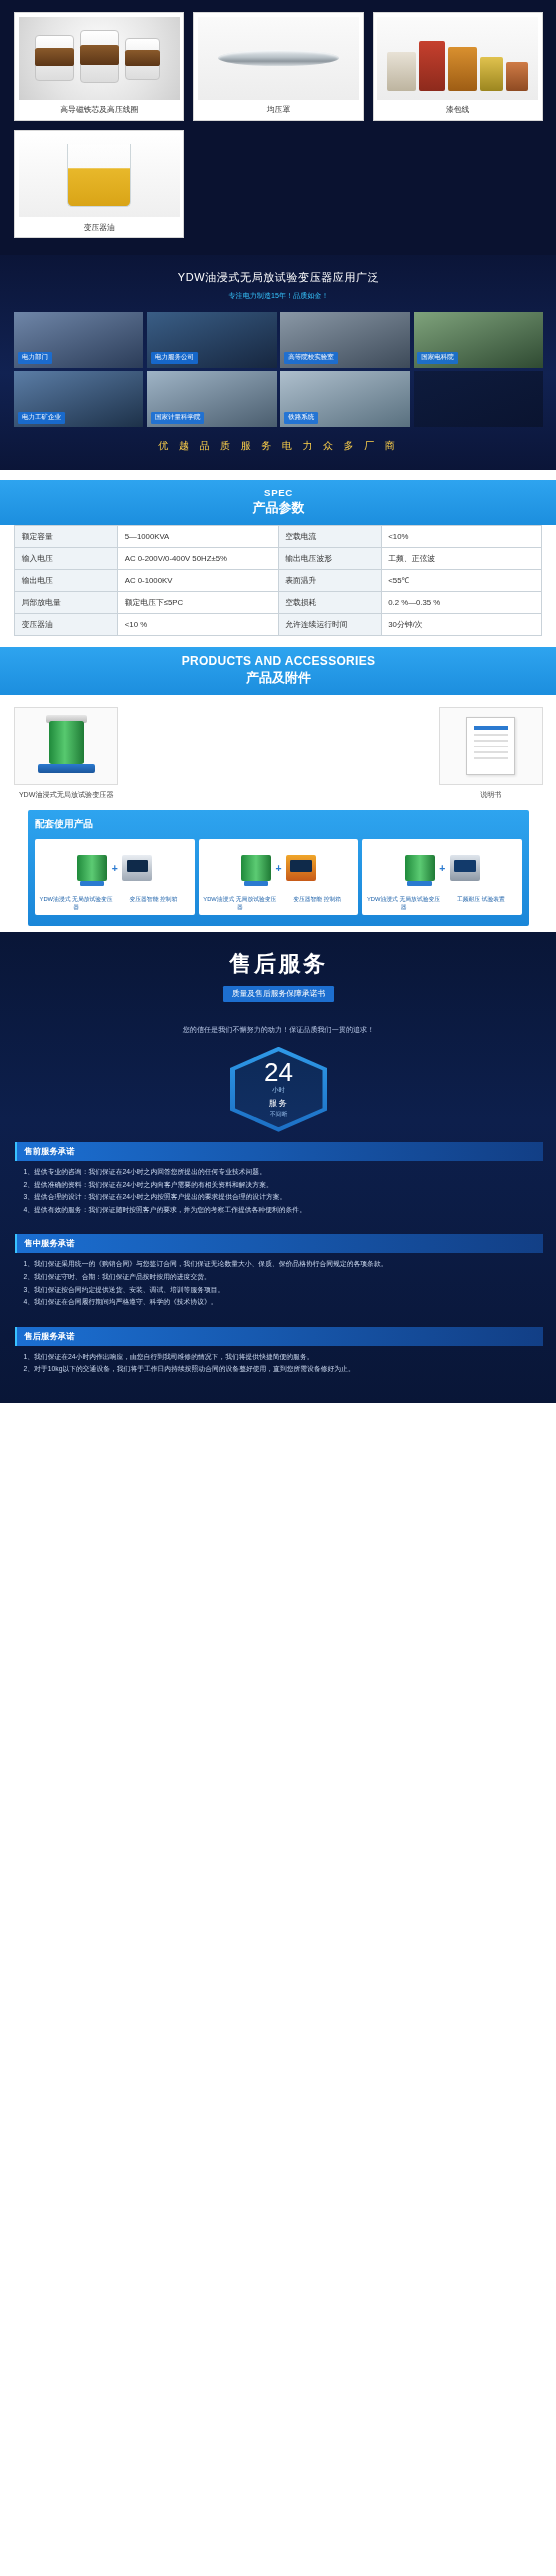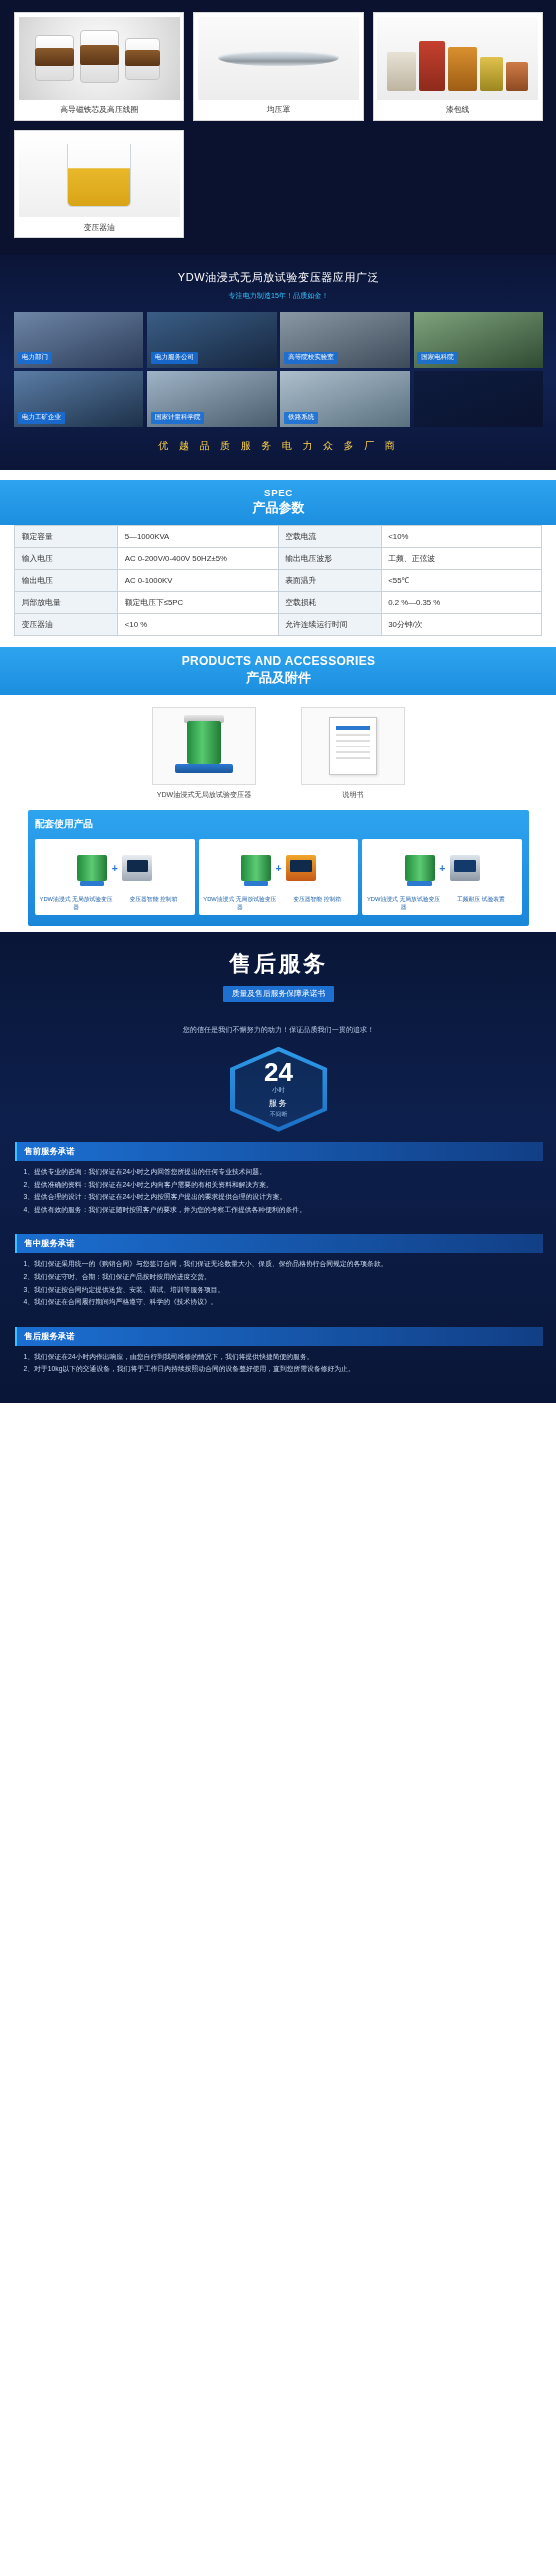--- a/index.html
+++ b/index.html
@@ -159,21 +159,21 @@
     background: linear-gradient(180deg,#2ea4ef 0%, #1c8ede 100%);
     text-align: center;
     padding: 6.5px 0 7.8px 0;
     margin-top: 11.7px;
   }
   .prod-head .en { color:#fff; font-size: 12px; font-weight: bold; letter-spacing: 0.3px;}
   .prod-head .cn { color:#fff; font-size: 13px; font-weight: bold; margin-top: 1.3px;}
   .prod-body { background: #ffffff; padding: 11.7px 14.2px 6.5px 14.2px; }
   .prod-two {
     display: flex;
-    justify-content: center;
+    justify-content: space-between;
     gap: 45px;
   }
   .prod-item { text-align: center; }
   .prod-box {
     width: 104px; height: 78px;
     border: 0.6px solid #dcdcdc;
     background: #fafafa;
     position: relative;
     overflow: hidden;
     margin: 0 auto;
@@ -299,21 +299,21 @@
     background: linear-gradient(180deg,#2f9ae8 0%, #1c6fc4 100%);
     clip-path: polygon(50% 0%, 100% 25%, 100% 75%, 50% 100%, 0% 75%, 0% 25%);
     position: relative;
   }
   .hex-inner {
     position: absolute; inset: 4.5px;
     background: linear-gradient(180deg,#0d2a58 0%, #112f63 100%);
     clip-path: polygon(50% 0%, 100% 25%, 100% 75%, 50% 100%, 0% 75%, 0% 25%);
     display: flex; flex-direction: column; align-items: center; justify-content: center;
   }
-  .hex-num { font-size: 26px; font-weight: bold; color: #fff; line-height: 1; }
+  .hex-num { font-size: 26px; font-weight: normal; color: #fff; line-height: 1; }
   .hex-unit { font-size: 6.5px; color: #9fc6ef; margin-top: 1.3px; }
   .hex-b1 { font-size: 8.4px; color: #fff; margin-top: 2.6px; letter-spacing: 1.3px; }
   .hex-b2 { font-size: 5.8px; color: #8fb6e4; margin-top: 1.3px; }
 
   .promise-block { width: 528px; margin: 10.4px auto 0 auto; text-align: left; }
   .promise-h {
     background: linear-gradient(90deg,#1b6fd2 0%, #123f86 100%);
     color: #fff;
     font-size: 8.4px;
     font-weight: bold;

